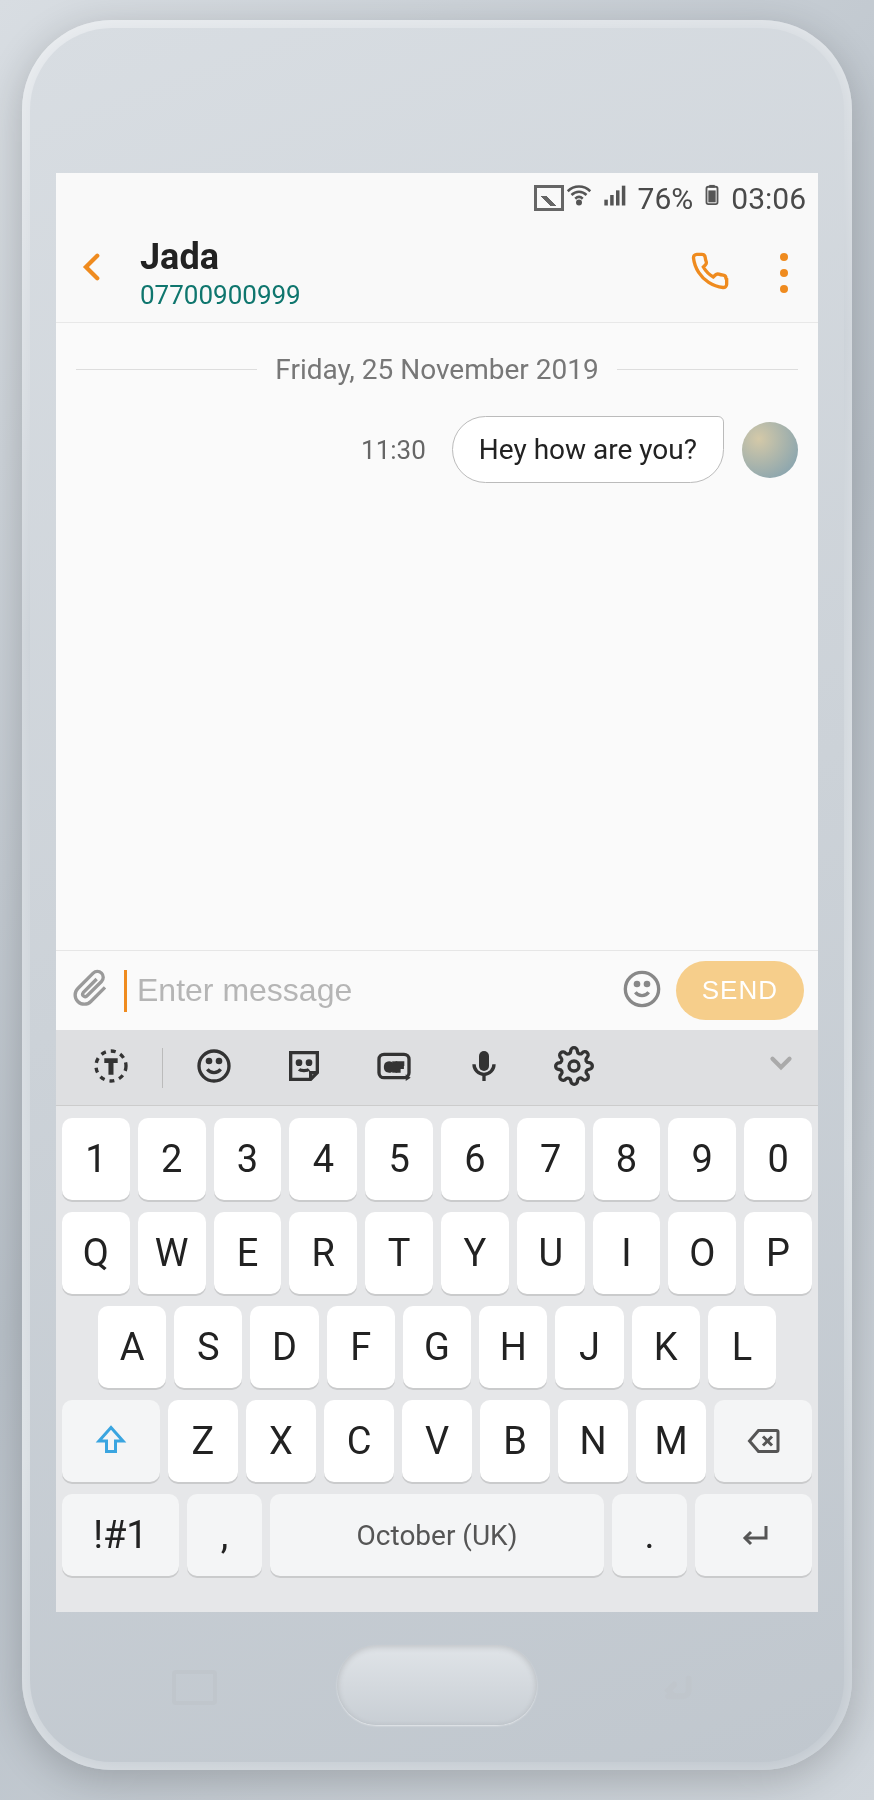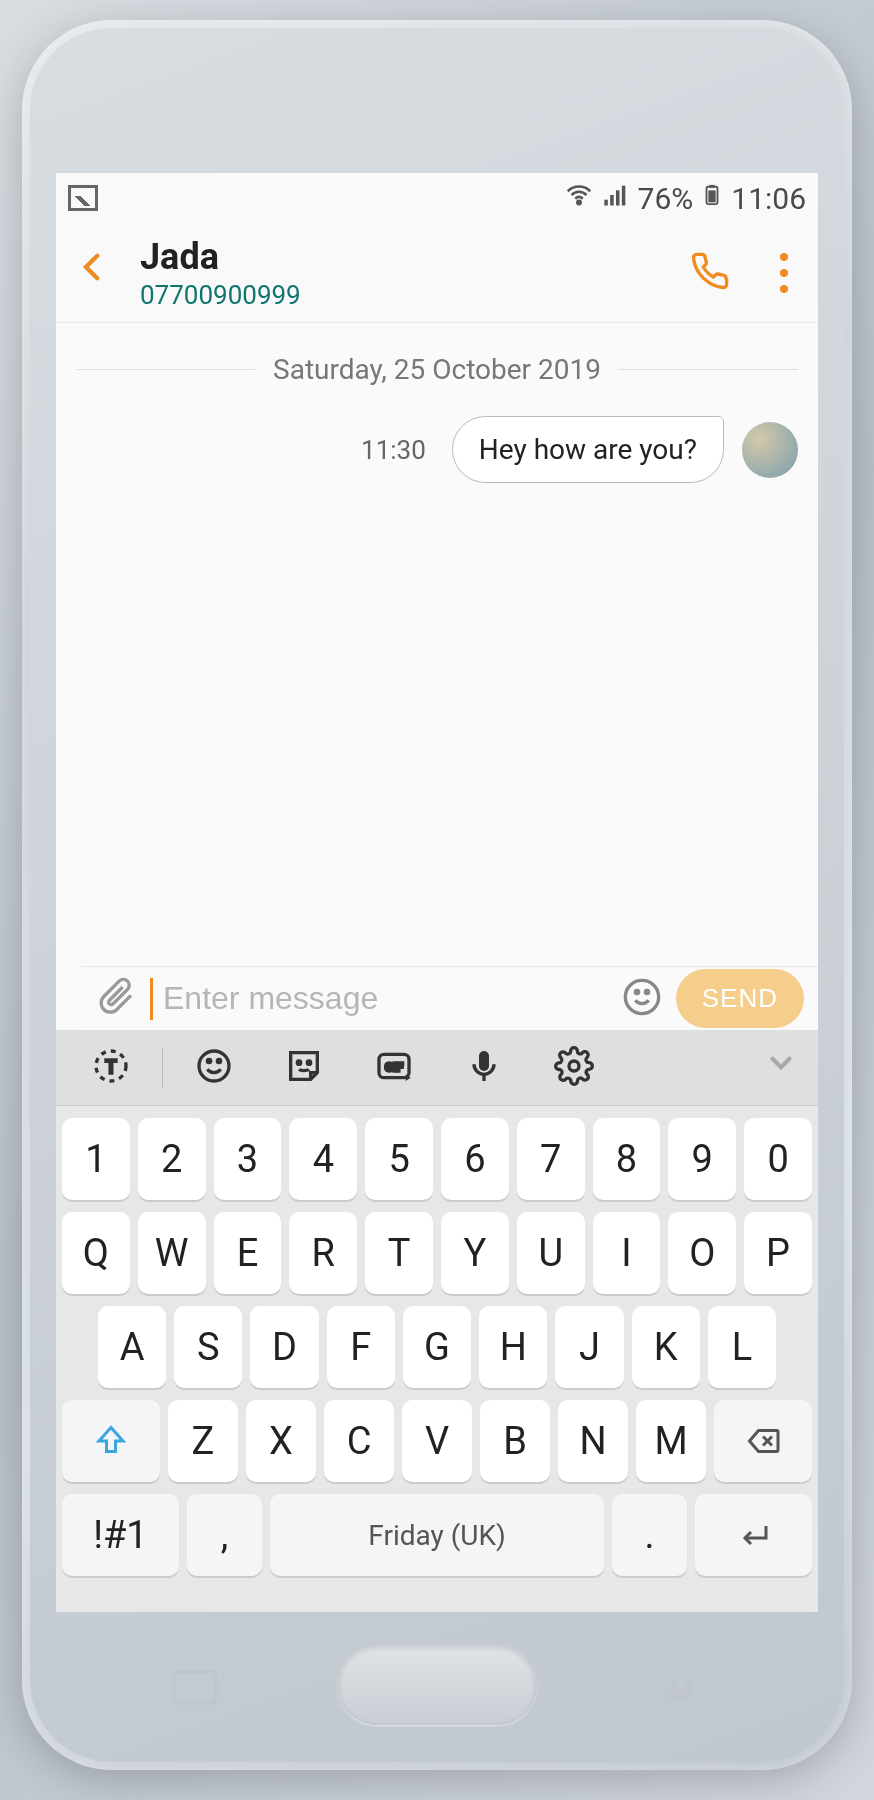--- a/index.html
+++ b/index.html
@@ -47,21 +47,21 @@
   .screen {
     width: 100%; height: 100%;
     background: #f9f9f9;
     display: flex; flex-direction: column;
     overflow: hidden;
   }
 
   
   .status {
     height: 50px; background:#f9f9f9;
-    display:flex; align-items:center; justify-content:space-between;
+    display:flex; align-items:center; justify-content:flex-end;
     padding: 16px 12px; color:#4a4a4a;
   }
   .status-right { display:flex; align-items:center; gap:8px; font-size:30px; }
   .pic-icon { width:30px; height:26px; border:3px solid #666; position:relative; }
   .pic-icon::after { content:""; position:absolute; bottom:2px; left:2px; right:2px; height:10px; background:linear-gradient(45deg, transparent 40%, #666 40% 60%, transparent 60%); }
 
   
   .header {
     height: 100px; display:flex; align-items:center; padding:0 20px;
     border-bottom: 1px solid #e8e8e8;
@@ -80,22 +80,22 @@
   .date-divider { display:flex; align-items:center; gap:18px; margin:10px 0 30px; }
   .date-divider .line { flex:1; height:1px; background:#ddd; }
   .date-divider .date { color:#777; font-size:28px; }
   .msg-row { display:flex; align-items:center; justify-content:flex-end; gap:18px; }
   .msg-time { color:#666; font-size:26px; margin-right:8px; }
   .bubble { background:#fff; border:1px solid #bbb; border-radius:34px; border-top-right-radius:6px; padding:16px 26px; font-size:28px; color:#222; }
   .avatar { width:56px; height:56px; border-radius:50%; background:radial-gradient(circle at 30% 30%, #d4c9a8, #7a9db0); }
 
   
   .compose {
-    height:64px; background:#fafafa; border-top:1px solid #e6e6e6;
-    display:flex; align-items:center; padding:0 14px; gap:14px;margin-left:26px;
+    height:80px; background:#fafafa; border-top:1px solid #e6e6e6;
+    display:flex; align-items:center; padding:0 14px; gap:14px;
   }
   .attach svg { width:40px; height:40px; }
   .msg-input {
     flex:1; font-size:32px; border:none; outline:none; background:transparent;
     color:#333; border-left:3px solid #ef8b1f; padding-left:10px; height:42px;
   }
   .msg-input::placeholder { color:#b5b5b5; }
   .emoji-btn svg { width:40px; height:40px; }
   .send-btn {
     background:#f6ce8b; color:#fff; font-weight:400; font-size:26px;
@@ -163,21 +163,21 @@
               </svg>
           </span>
           <span>76%</span>
           <span>
             <svg viewBox="0 0 24 24" width="22" height="30" fill="#555">
                 <rect x="6" y="3" width="12" height="19" rx="2" stroke="#555" stroke-width="2" fill="none"></rect>
                 <rect x="8" y="7" width="8" height="13" fill="#555"></rect>
                 <rect x="9" y="1" width="6" height="3" fill="#555"></rect>
               </svg>
           </span>
-          <span>11:06</span>
+          <span>03:06</span>
         </div>
       </div>
 
       <div class="header">
         <div class="back-arrow">
           <svg viewBox="0 0 24 24" width="34" height="48" fill="none" stroke="#ef8b1f" stroke-width="3" stroke-linecap="round">
               <polyline points="15 4 7 12 15 20"></polyline>
             </svg>
         </div>
         <div class="contact">
@@ -192,21 +192,21 @@
         <div class="more-icon">
           <span></span>
             <span></span>
             <span></span>
         </div>
       </div>
 
       <div class="thread">
         <div class="date-divider">
           <div class="line"></div>
-          <div class="date">Saturday, 25 October 2019</div>
+          <div class="date">Friday, 25 November 2019</div>
           <div class="line"></div>
         </div>
         <div class="msg-row">
           <span class="msg-time">11:30</span>
           <div class="bubble">Hey how are you?</div>
           <div class="avatar"></div>
         </div>
       </div>
 
       <div class="compose">
@@ -328,21 +328,21 @@
               <svg viewBox="0 0 24 24" fill="none" stroke="#555" stroke-width="2">
                   <path d="M21 5H9l-6 7 6 7h12a1 1 0 0 0 1-1V6a1 1 0 0 0-1-1z"></path>
                   <line x1="12" y1="9" x2="18" y2="15"></line>
                   <line x1="18" y1="9" x2="12" y2="15"></line>
                 </svg>
             </div>
           </div>
           <div class="kb-row">
             <div class="key key-fn key-wide">!#1</div>
             <div class="key key-fn" style="flex:0.9">,</div>
-            <div class="key key-fn key-space">Friday (UK)</div>
+            <div class="key key-fn key-space">October (UK)</div>
             <div class="key key-fn" style="flex:0.9">.</div>
             <div class="key key-fn key-wide key-enter">
               <svg viewBox="0 0 24 24" fill="none" stroke="#555" stroke-width="2">
                   <polyline points="20 6 20 14 6 14"></polyline>
                   <polyline points="10 10 6 14 10 18"></polyline>
                 </svg>
             </div>
           </div>
         </div>
       </div>

